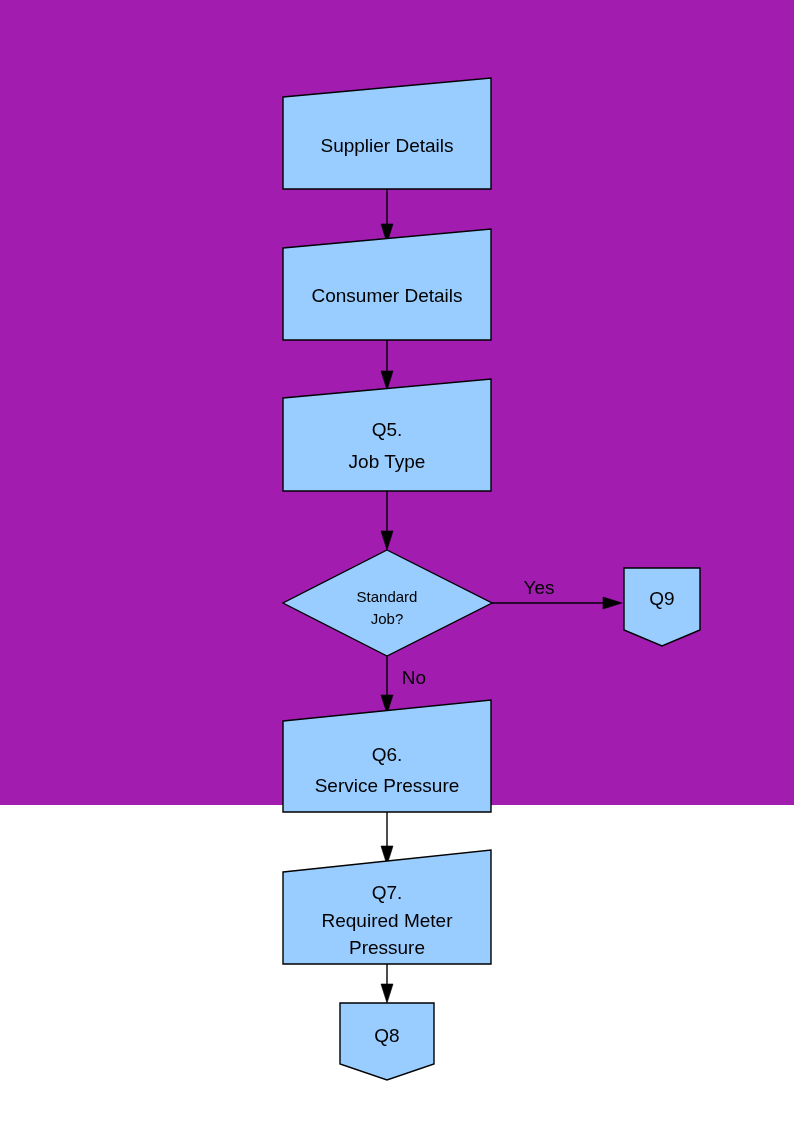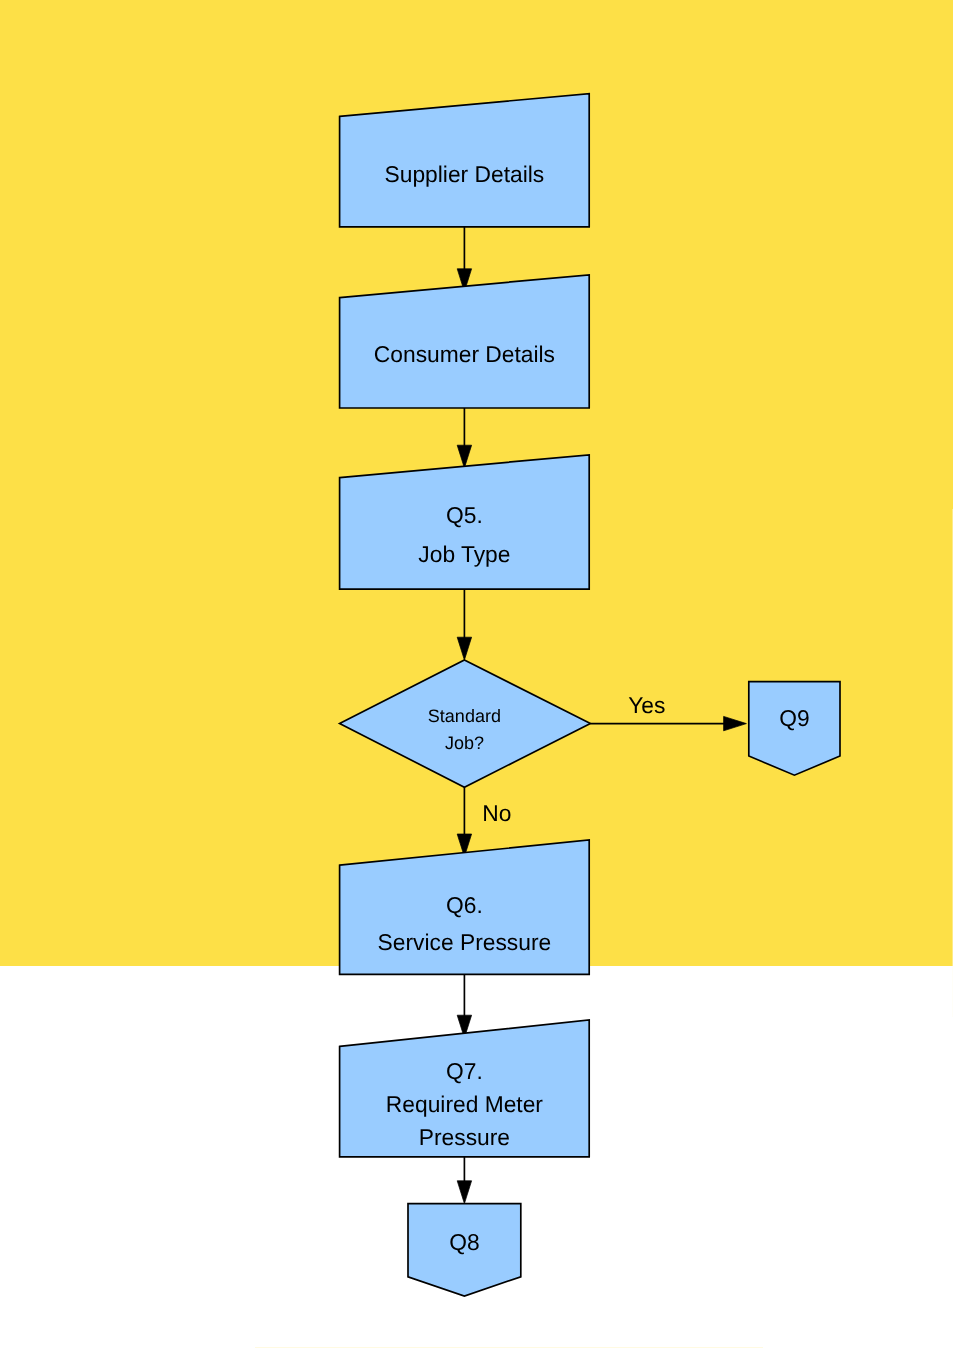--- a/index.html
+++ b/index.html
@@ -11,21 +11,21 @@
   body {
     width: 794px;
     height: 1123px;
     font-family: "Liberation Sans", sans-serif;
     overflow: hidden;
   }
   #diagram-root {
     position: relative;
     width: 794px;
     height: 805px;
-    background: #fde047;
+    background: #a21caf;
   }
   svg#flowchart-svg {
     display: block;
     width: 794px;
     height: 1123px;
   }
   .node-shape {
     fill: #99CCFF;
     stroke: #000000;
     stroke-width: 1.4;

